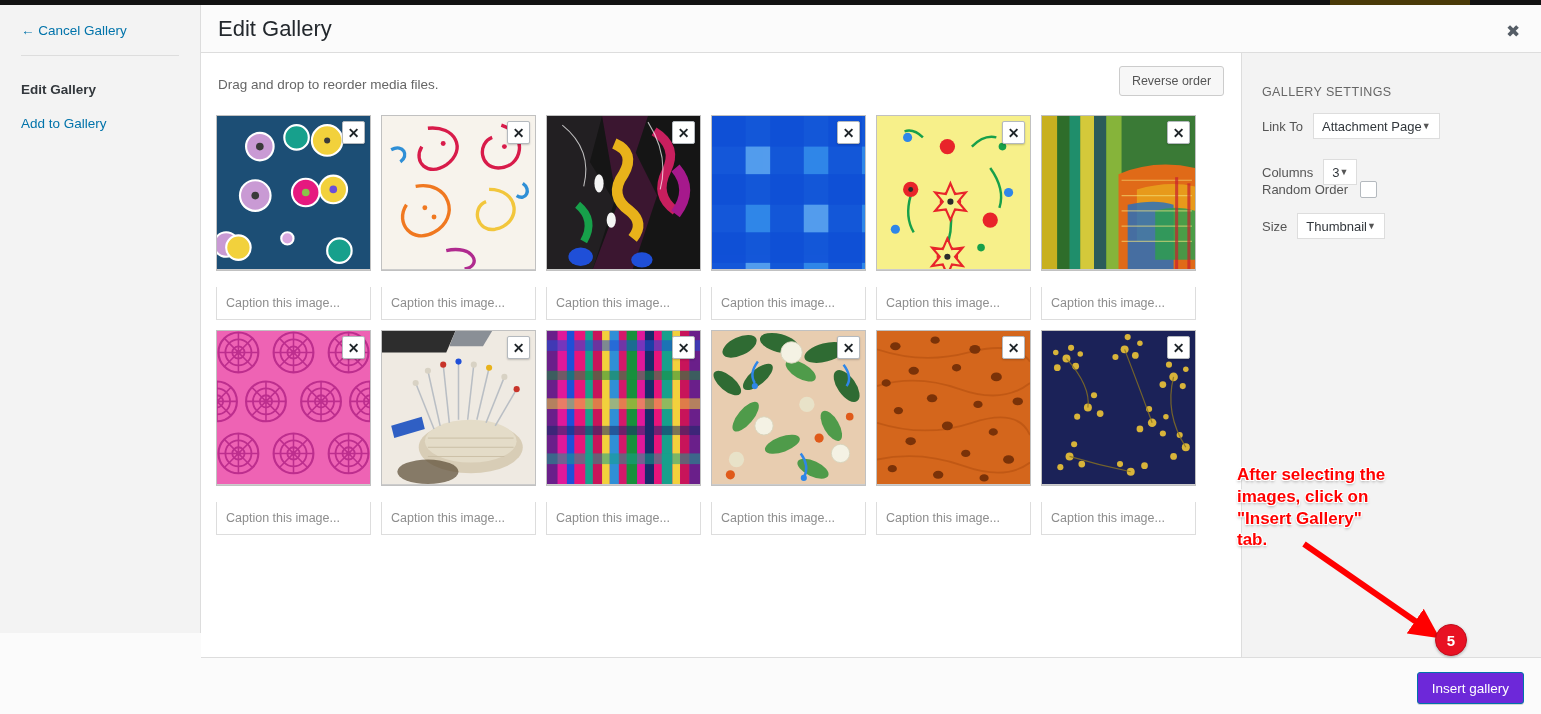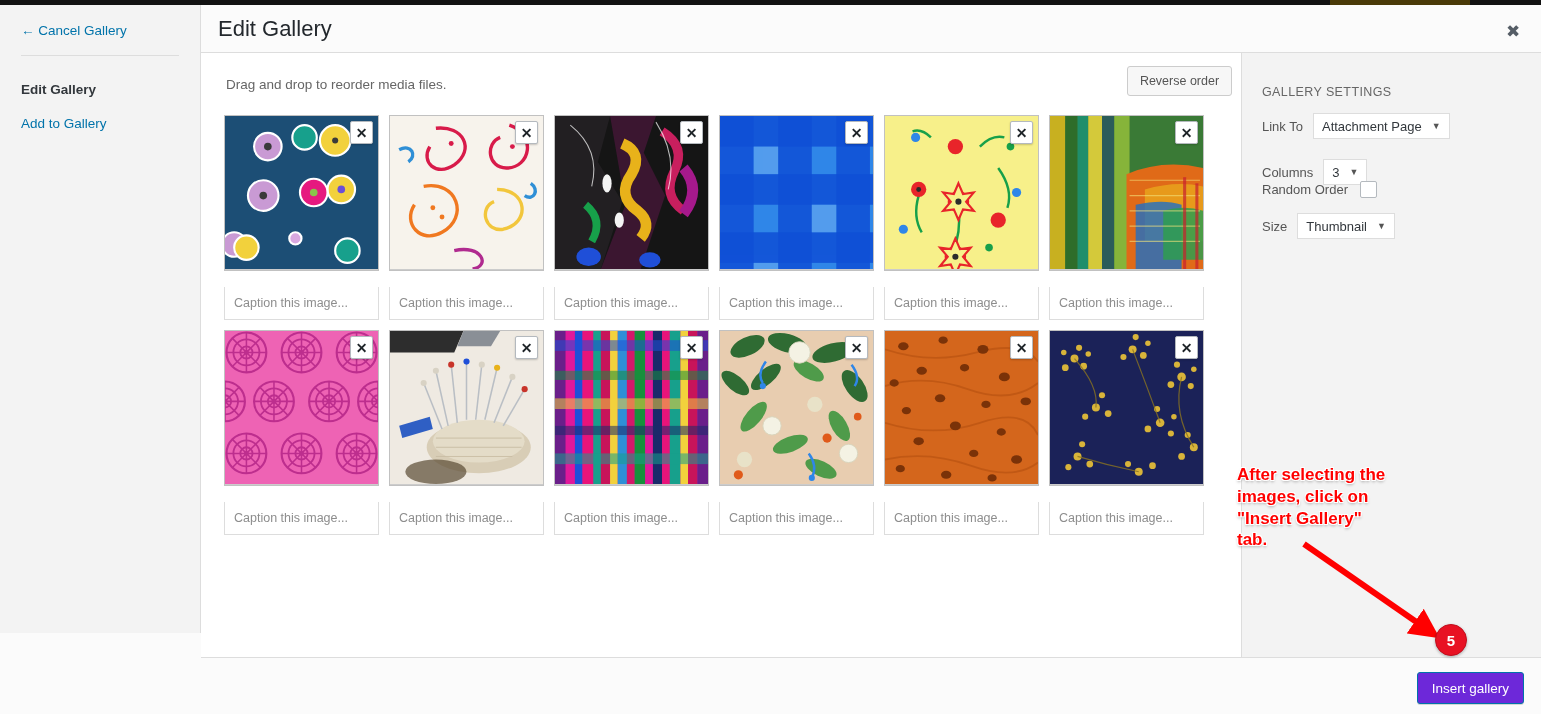--- a/index.html
+++ b/index.html
@@ -36,21 +36,21 @@
     background:#fbfbfb; border-bottom:1px solid #ddd;
   }
   .title { position:absolute; left:17px; top:11px; font-size:22px; color:#23282d; font-weight:400; }
   .close-x {
     position:absolute; right:14px; top:12px; width:28px; height:28px;
     display:flex; align-items:center; justify-content:center;
     font-size:17px; color:#555d66; cursor:pointer; line-height:1;
   }
 
   
-  .content { position:absolute; left:8px; top:48px; width:1040px; height:604px; background:#fff; }
+  .content { position:absolute; left:0; top:48px; width:1040px; height:604px; background:#fff; }
   .drag-hint { position:absolute; left:17px; top:24px; font-size:13.5px; color:#666; }
   .reverse-order-btn {
     position:absolute; left:918px; top:13px; width:105px; height:30px;
     background:#f7f7f7; border:1px solid #ccc; border-radius:3px;
     font-size:12.5px; color:#555; cursor:pointer;
     display:flex; align-items:center; justify-content:center;
     font-family:"Liberation Sans", sans-serif;
   }
 
   
@@ -92,21 +92,21 @@
   }
   .srow { position:absolute; left:20px; display:flex; align-items:center; }
   .srow-link   { top:60px; }
   .srow-cols   { top:106px; }
   .srow-rand   { top:128px; }
   .srow-size   { top:160px; }
   .slabel { font-size:13px; color:#555; }
   .select-box {
     margin-left:10px; border:1px solid #ddd; background:#fff;
     font-size:13px; color:#32373c; height:26px; padding:0 8px;
-    display:flex; align-items:center; gap:10px; cursor:pointer;
+    display:flex; align-items:center; cursor:pointer;
   }
   .caret { font-size:9px; color:#555; }
   .checkbox {
     margin-left:12px; width:17px; height:17px; background:#fff;
     border:1px solid #b4b9be; border-radius:2px; cursor:pointer;
   }
 
   
   .footer {
     position:absolute; left:0; top:652px; width:1340px; height:57px;

